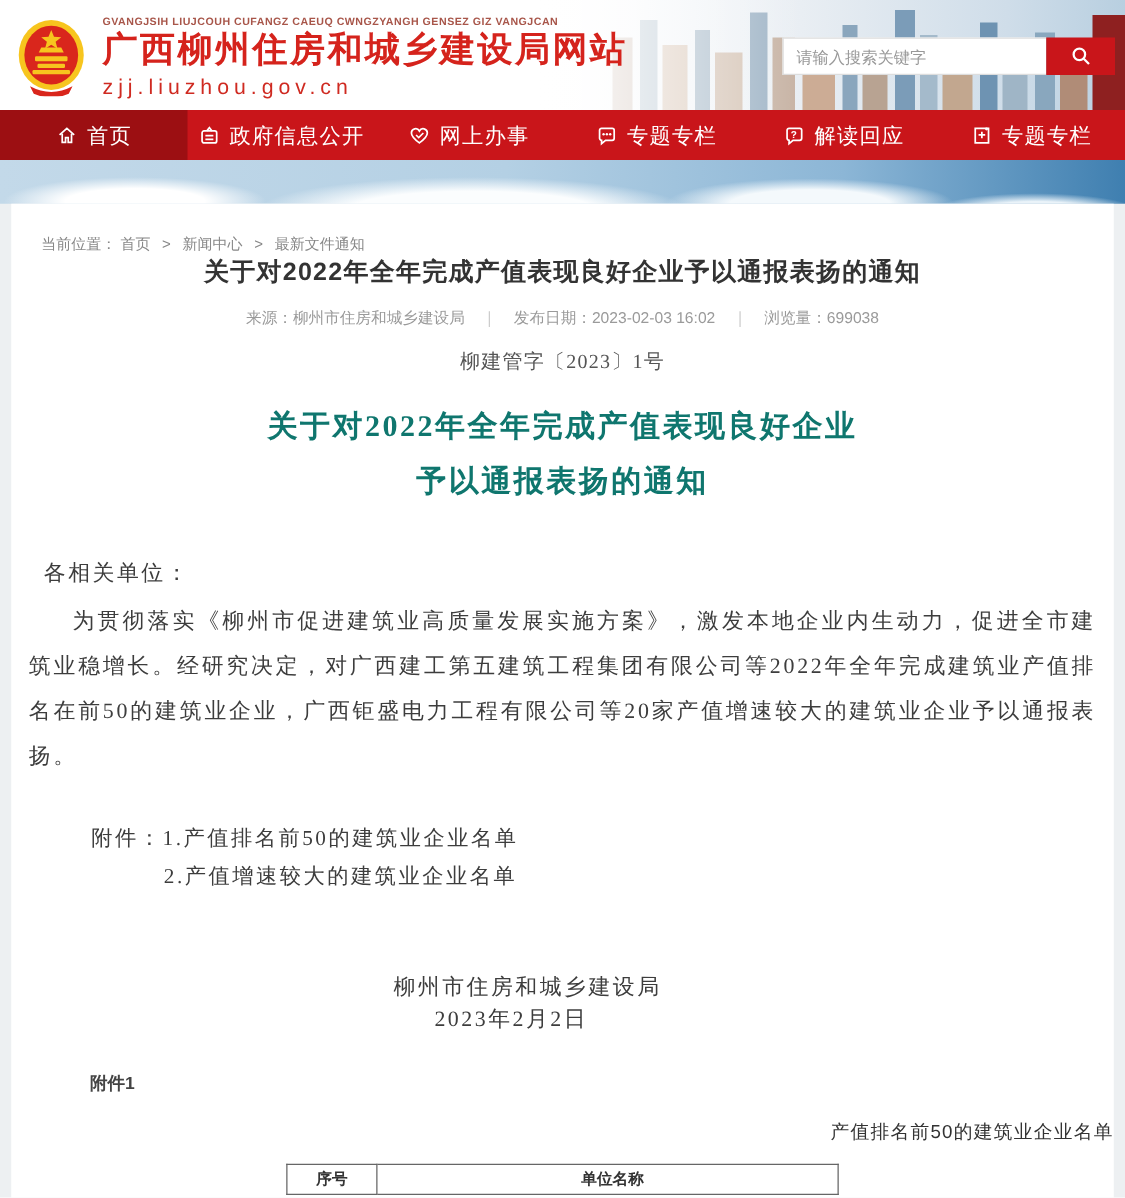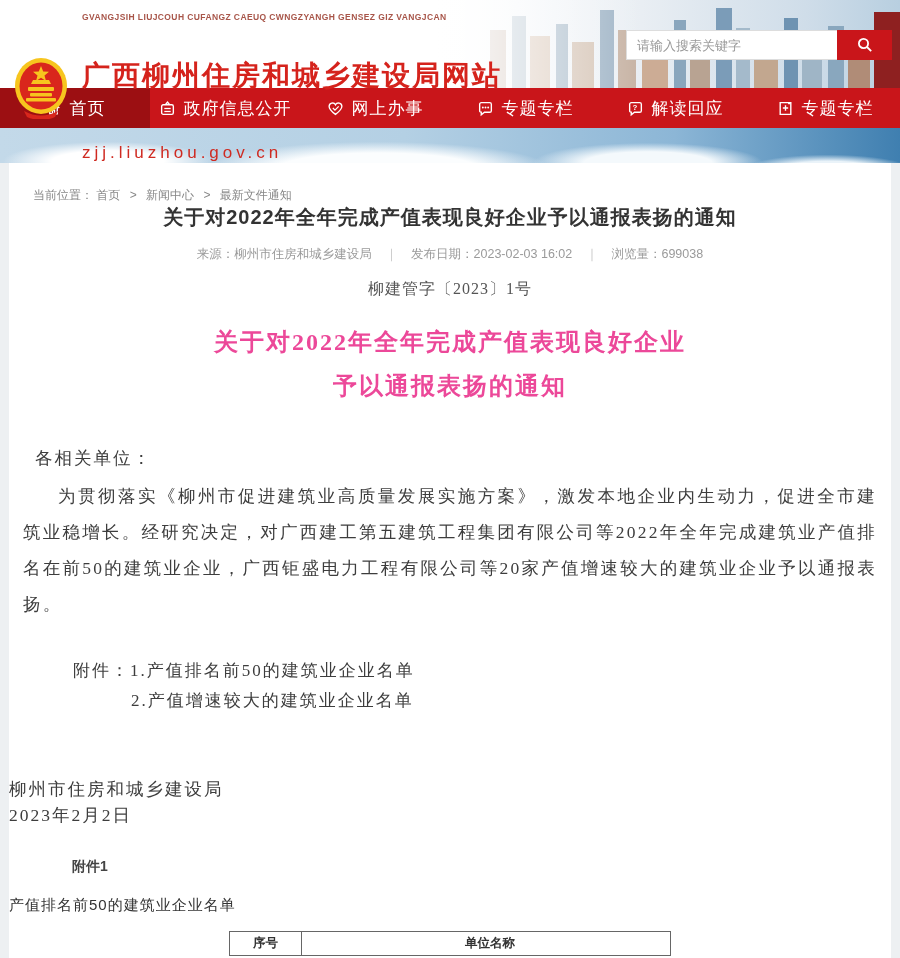--- a/index.html
+++ b/index.html
@@ -8,24 +8,24 @@
     width:900px; height:958px; overflow:hidden;
     background:#edf0f2;
     font-family:"Liberation Sans","DejaVu Sans",sans-serif;
     color:#333;
   }
   
   .site-header { position:relative; width:900px; height:88px; background:#fff; }
   .header-art { position:absolute; right:0; top:0; width:470px; height:88px; }
   .header-left { position:absolute; left:14px; top:12px; display:flex; align-items:center; z-index:3; }
   .emblem { width:54px; height:62px; margin-right:14px; }
-  .brand-text { display:flex; flex-direction:column;gap:36px; }
+  .brand-text { display:flex; flex-direction:column; }
   .zhuang { font-size:8.5px; color:#a8564a; letter-spacing:.4px; font-weight:bold; margin-bottom:2px; }
   .site-title { font-size:28px; font-weight:bold; color:#d5231c; letter-spacing:2px; line-height:32px; }
-  .site-url { font-size:17px; color:#cf2a21; letter-spacing:4px; margin-top:15px; }
+  .site-url { font-size:17px; color:#cf2a21; letter-spacing:4px; margin-top:4px; }
   .search-wrap { position:absolute; right:8px; top:30px; display:flex; z-index:4; }
   .search-input {
     width:211px; height:30px; border:1px solid #ddd; border-right:none;
     background:#fff; padding:0 10px; font-size:13px; color:#555; outline:none;
   }
   .search-input::placeholder { color:#999; }
   .search-btn { width:55px; height:30px; background:#c9151a; border:none; display:flex; align-items:center; justify-content:center; cursor:pointer; }
   
   .main-nav { display:flex; width:900px; height:40px; background:#c9151a; }
   .nav-item {
@@ -47,33 +47,33 @@
   
   .sheet { margin:0 9px; background:#fff; min-height:860px; padding-bottom:40px; }
   .breadcrumb { padding:24px 0 0 24px; font-size:12px; color:#888; }
   .breadcrumb a { color:#888; text-decoration:none; cursor:pointer; }
   .crumb-sep { margin:0 6px; }
   .article-title { text-align:center; font-size:20px; font-weight:bold; color:#333; letter-spacing:1px; }
   .article-meta { margin-top:15px; text-align:center; font-size:12.5px; color:#9a9a9a; }
   .meta-sep { margin:0 10px; color:#c0c0c0; }
   .doc-number { margin-top:16px; text-align:center; font-size:16px; color:#555;
     font-family:"Liberation Serif","DejaVu Serif",serif; letter-spacing:1px; }
-  .doc-heading { margin-top:20px; text-align:center; font-size:24px; color:#ec4899;
+  .doc-heading { margin-top:20px; text-align:center; font-size:24px; color:#0f766e;
     font-family:"Liberation Serif","DejaVu Serif",serif; font-weight:bold; line-height:44px; letter-spacing:2px; }
   .doc-body { font-family:"Liberation Serif","DejaVu Serif",serif; color:#3d3d3d; }
   .salutation { margin:38px 0 0 26px; font-size:17.5px; letter-spacing:2px; }
   .paragraph { margin:8px 14px 0 14px; font-size:17.5px; letter-spacing:2.2px;
     line-height:36px; text-align:justify; text-indent:2em; }
   .attachments { margin:34px 0 0 64px; font-size:17px; letter-spacing:2px; line-height:30px; display:flex; }
   .attach-items { display:flex; flex-direction:column;align-items:center; }
-  .signature { margin-top:60px; text-align:left; padding-right:56px;
+  .signature { margin-top:60px; text-align:center; padding-right:56px;
     font-size:17.5px; letter-spacing:2px; line-height:26px; }
   .signature .sig-date { padding-right:26px; }
   .appendix-label { margin:30px 0 0 26px; font-size:14px; font-weight:bold; color:#444;padding-left:37px; }
-  .table-title { margin-top:20px; text-align:left; font-size:15px; color:#333; letter-spacing:1px; }
+  .table-title { margin-top:20px; text-align:right; font-size:15px; color:#333; letter-spacing:1px; }
   
   .roster-wrap { width:442px; margin:16px auto 0 auto; }
   table.roster { width:442px; border-collapse:collapse; table-layout:fixed; }
   .roster th, .roster td { border:1px solid #666; font-size:12.5px; color:#333; height:24px; padding:2px 6px; }
   .roster th { font-weight:bold; text-align:center; }
   .roster td.col-name, .roster th.col-name { text-align:left; padding-left:14px; }
   .roster th.col-no { width:72px; }
   .roster th.col-name { text-align:center; }
 </style>
 </head>

